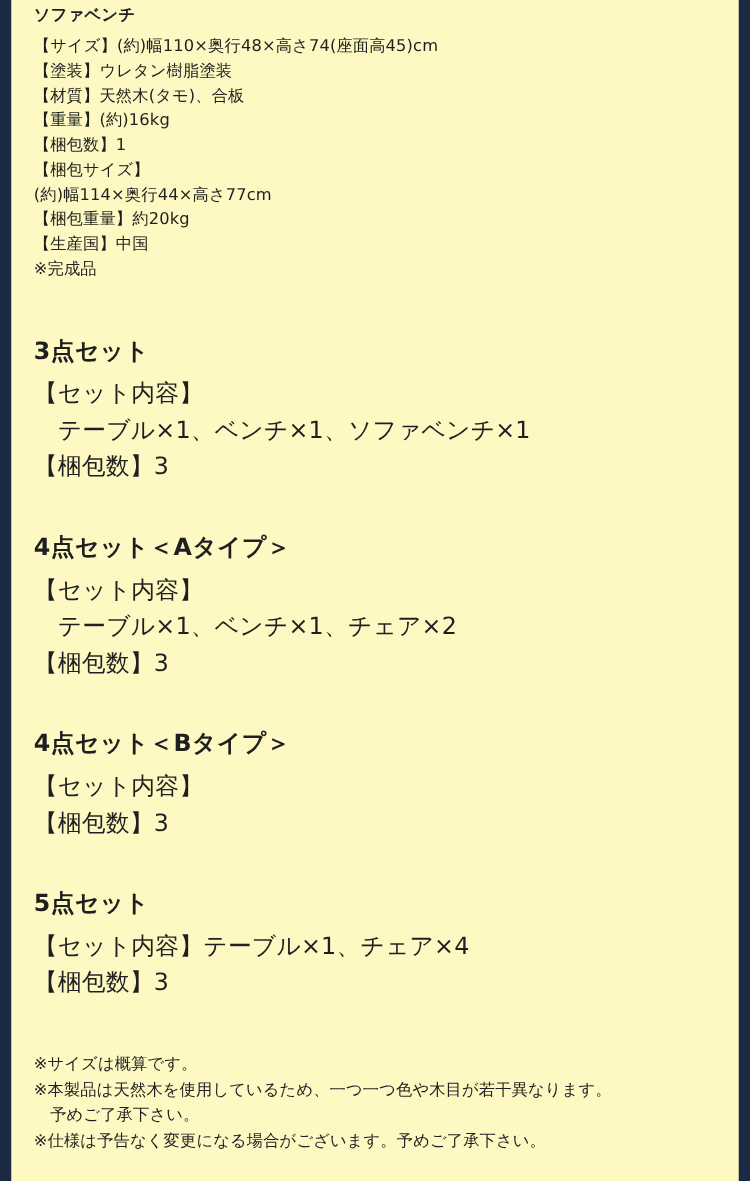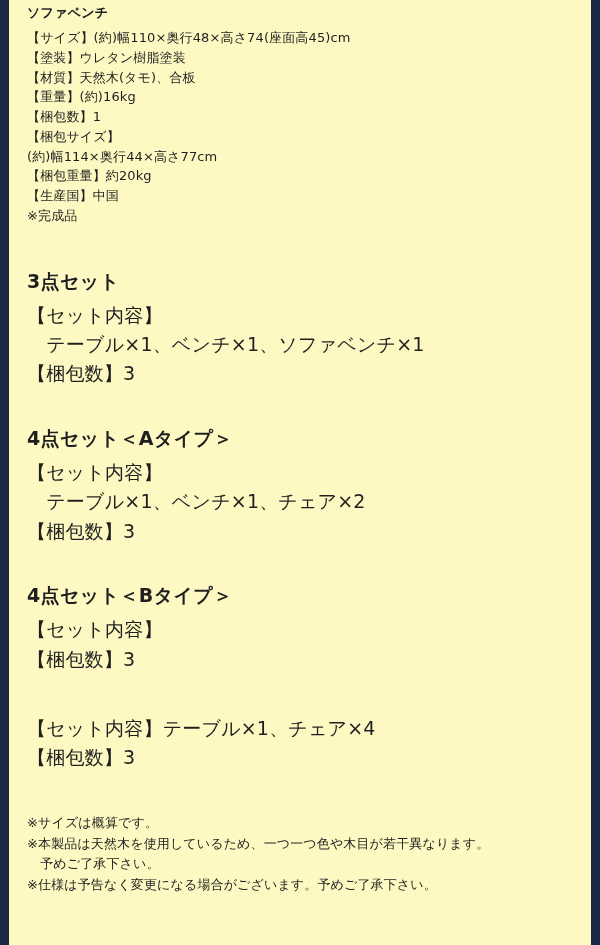--- a/index.html
+++ b/index.html
@@ -116,20 +116,21 @@
 
     <div class="block">
       <div class="set-title">4点セット＜Bタイプ＞</div>
       <div class="set-line">【セット内容】</div>
       <div class="set-line">【梱包数】3</div>
     </div>
 
     <div class="gap-md"></div>
 
     <div class="block">
+      <div class="set-title">5点セット</div>
       <div class="set-line">【セット内容】テーブル×1、チェア×4</div>
       <div class="set-line">【梱包数】3</div>
     </div>
 
     <div class="gap-md"></div>
 
     <div class="notes">
       <div class="note-line">※サイズは概算です。</div>
       <div class="note-line">※本製品は天然木を使用しているため、一つ一つ色や木目が若干異なります。</div>
       <div class="note-line">　予めご了承下さい。</div>

